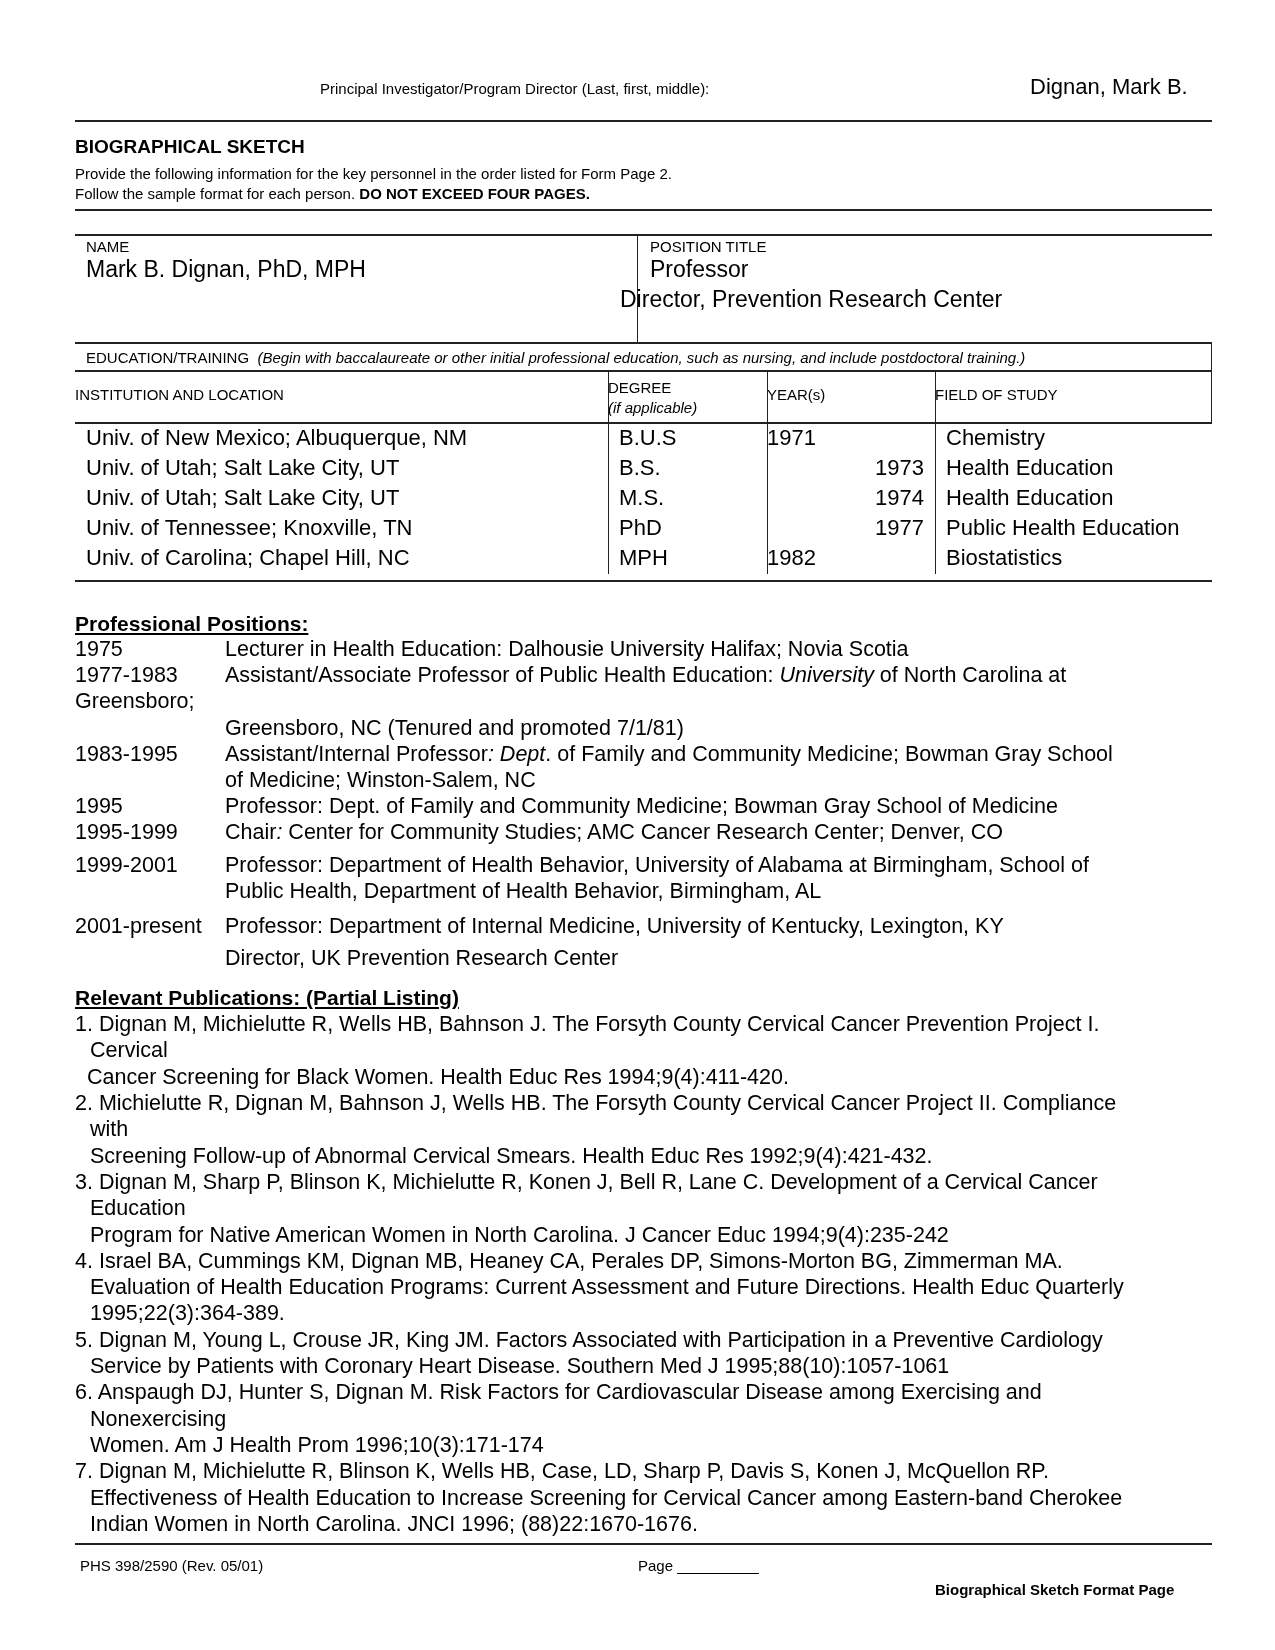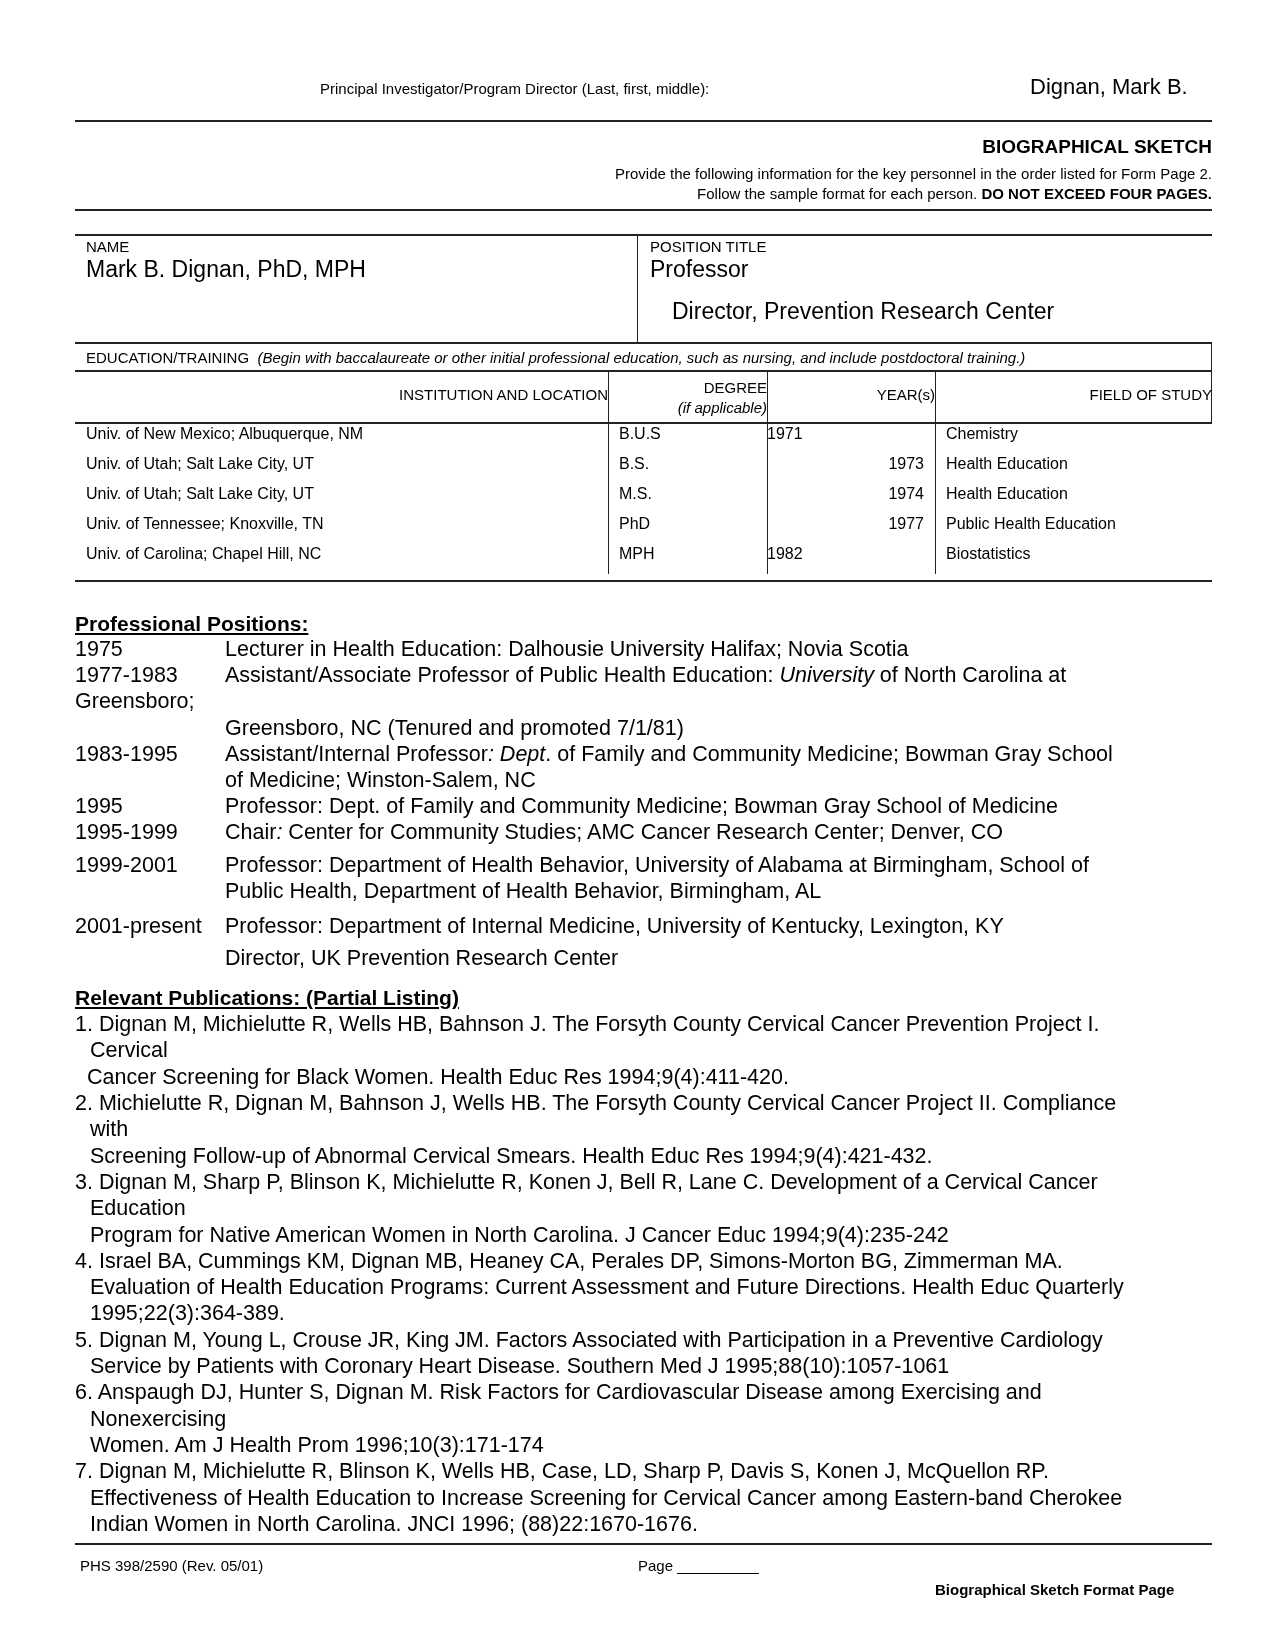--- a/index.html
+++ b/index.html
@@ -2,29 +2,29 @@
 <html><head>
 <meta charset="utf-8">
 <style>
   html, body { margin:0; padding:0; background:#ffffff; }
   body { width:1275px; height:1650px; position:relative; overflow:hidden; font-family:"Liberation Sans", sans-serif; color:#000; }
   .abs { position:absolute; white-space:nowrap; }
   .rule { position:absolute; left:75px; width:1137px; height:0; border-top:2px solid #222; }
   .vline { position:absolute; width:0; border-left:1.5px solid #222; }
   .small { font-size:15px; }
   .big { font-size:23px; }
-  .center { text-align:right; }
+  .center { text-align:left; }
   .b { font-weight:bold; }
   .i { font-style:italic; }
   .sec-head { font-size:21px; font-weight:bold; text-decoration:underline; }
   .pos-year { position:absolute; left:75px; font-size:21.5px; }
   .pos-text { position:absolute; left:225px; font-size:21.5px; white-space:nowrap; }
   .pub { position:absolute; left:75px; font-size:21.5px; white-space:nowrap; }
   .pub.ind { left:90px; }
-  .edu-cell { position:absolute; font-size:16px; white-space:nowrap; }
+  .edu-cell { position:absolute; font-size:22px; white-space:nowrap; }
 </style>
 </head>
 <body>
 
 <div class="abs small" style="left:320px; top:80px;">
   <span>Principal Investigator/Program Director (Last, first, middle):</span><span style="text-decoration:underline;"> </span>
 </div>
 <div class="abs" style="left:1030px; top:74px; font-size:22px;">Dignan, Mark B.</div>
 <div class="rule" style="top:120px;"></div>
 
@@ -35,21 +35,21 @@
   <span class="b">DO NOT EXCEED FOUR PAGES.</span>
 </div>
 <div class="rule" style="top:209px;"></div>
 <div class="rule" style="top:234px;"></div>
 
 <div class="abs small" style="left:86px; top:238px;">NAME</div>
 <div class="abs big" style="left:86px; top:256px;">Mark B. Dignan, PhD, MPH</div>
 <div class="vline" style="left:637px; top:235px; height:108px;"></div>
 <div class="abs small" style="left:650px; top:238px;">POSITION TITLE</div>
 <div class="abs big" style="left:650px; top:256px;">Professor</div>
-<div class="abs big" style="left:672px; top:286px;margin-top:12px;">Director, Prevention Research Center</div>
+<div class="abs big" style="left:620px; top:286px;">Director, Prevention Research Center</div>
 
 <div class="rule" style="top:342px;"></div>
 <div class="vline" style="left:1211px; top:342px; height:81px;"></div>
 <div class="abs small" style="left:86px; top:349px;">
   <span>EDUCATION/TRAINING</span>&nbsp;
   <span class="i">(Begin with baccalaureate or other initial professional education, such as nursing, and include postdoctoral training.)</span>
 </div>
 <div class="rule" style="top:370px;"></div>
 
 <div class="abs small center" style="left:75px; width:533px; top:386px;">INSTITUTION AND LOCATION</div>
@@ -146,21 +146,21 @@
 </div>
 
 <div class="abs sec-head" style="left:75px; top:986px;">Relevant Publications:  (Partial Listing)</div>
 
 <div>
   <div class="pub" style="top:1012px;">1. Dignan M, Michielutte R, Wells HB, Bahnson J. The Forsyth County Cervical Cancer Prevention Project I.</div>
   <div class="pub ind" style="top:1038px;">Cervical</div>
   <div class="pub ind" style="top:1065px; left:87px;">Cancer Screening for Black Women. Health Educ Res 1994;9(4):411-420.</div>
   <div class="pub" style="top:1091px;">2. Michielutte R, Dignan M, Bahnson J, Wells HB. The Forsyth County Cervical Cancer Project II. Compliance</div>
   <div class="pub ind" style="top:1117px;">with</div>
-  <div class="pub ind" style="top:1144px;">Screening Follow-up of Abnormal Cervical Smears. Health Educ Res 1994;9(4):421-432.</div>
+  <div class="pub ind" style="top:1144px;">Screening Follow-up of Abnormal Cervical Smears. Health Educ Res 1992;9(4):421-432.</div>
   <div class="pub" style="top:1170px;">3. Dignan M, Sharp P, Blinson K, Michielutte R, Konen J, Bell R, Lane C. Development of a Cervical Cancer</div>
   <div class="pub ind" style="top:1196px;">Education</div>
   <div class="pub ind" style="top:1223px;">Program for Native American Women in North Carolina. J Cancer Educ 1994;9(4):235-242</div>
   <div class="pub" style="top:1249px;">4. Israel BA, Cummings KM, Dignan MB, Heaney CA, Perales DP, Simons-Morton BG, Zimmerman MA.</div>
   <div class="pub ind" style="top:1275px;">Evaluation of  Health Education Programs: Current Assessment and Future Directions. Health Educ Quarterly</div>
   <div class="pub ind" style="top:1301px;">1995;22(3):364-389.</div>
   <div class="pub" style="top:1328px;">5. Dignan M, Young L, Crouse JR, King JM. Factors Associated with Participation in a Preventive Cardiology</div>
   <div class="pub ind" style="top:1354px;">Service by Patients with Coronary Heart Disease. Southern Med J 1995;88(10):1057-1061</div>
   <div class="pub" style="top:1380px;">6. Anspaugh DJ, Hunter S, Dignan M. Risk Factors for Cardiovascular Disease among Exercising and</div>
   <div class="pub ind" style="top:1407px;">Nonexercising</div>

